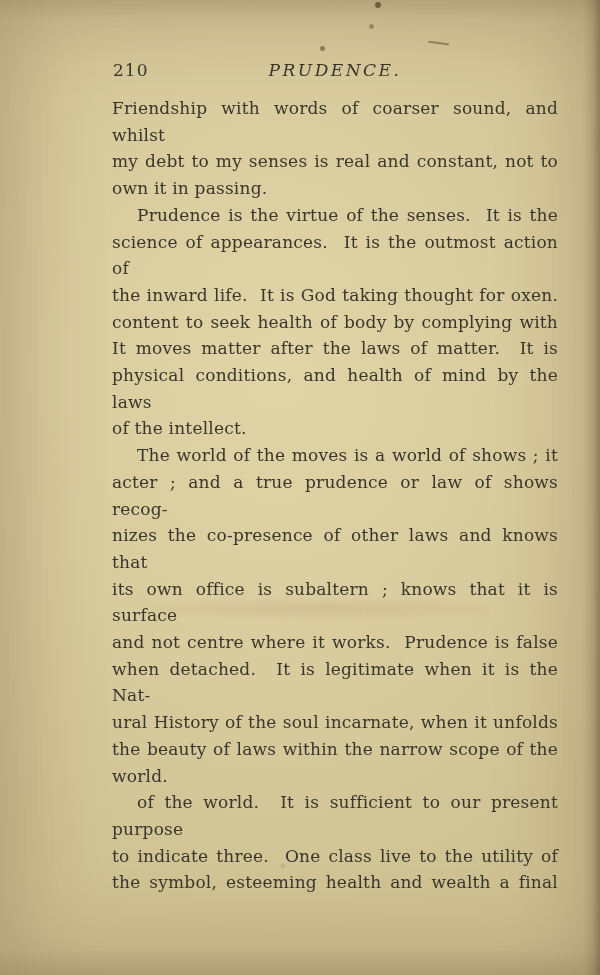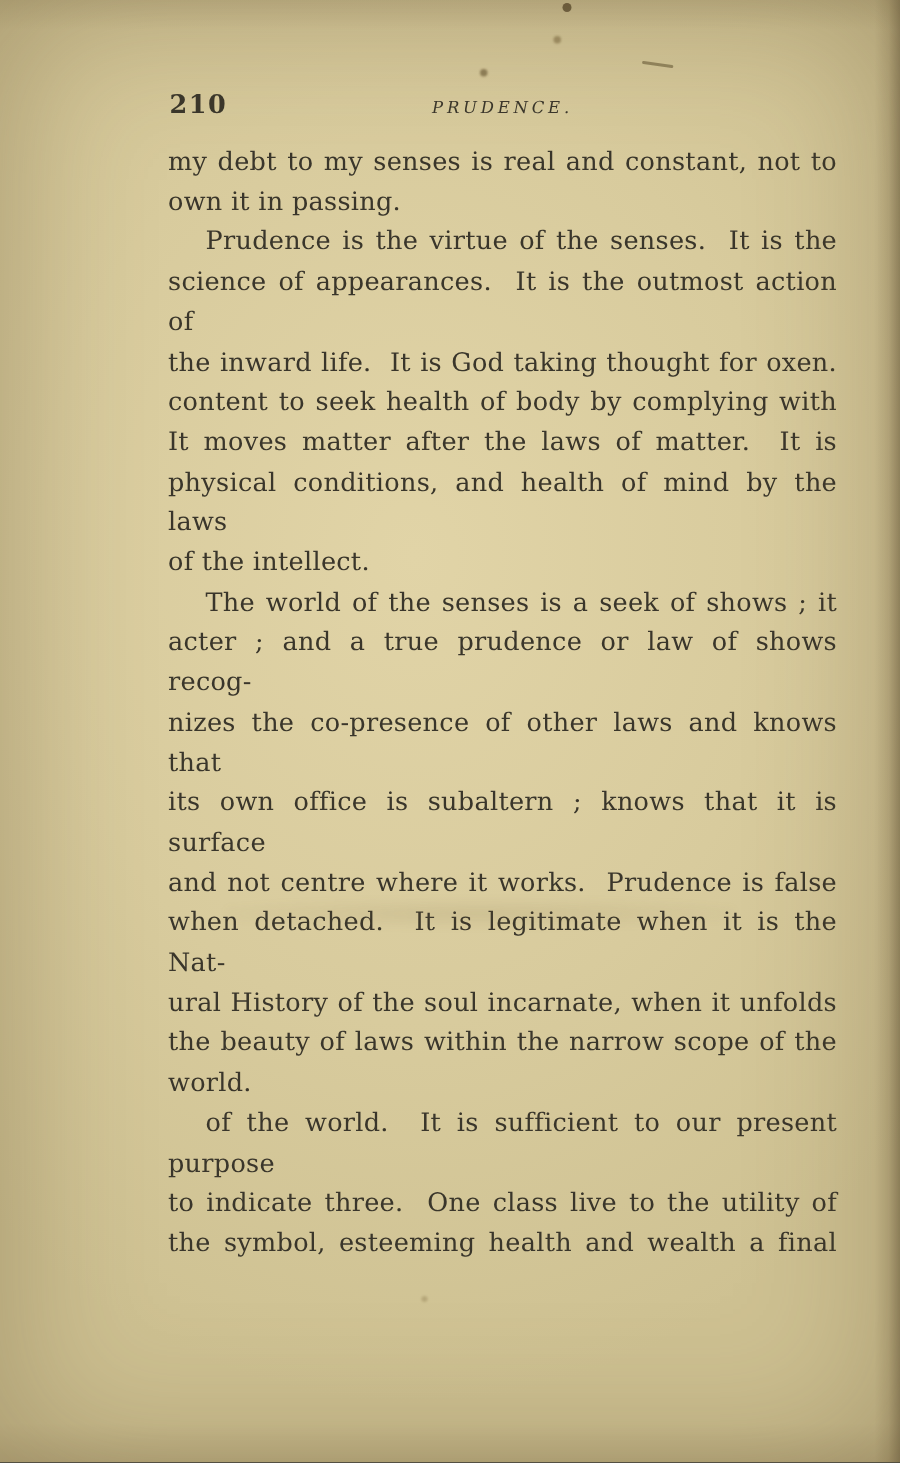--- a/index.html
+++ b/index.html
@@ -37,26 +37,26 @@
   .header {
     position: relative;
     height: 22px;
     text-align: center;
     font-size: 17px;
   }
   .page-num {
     position: absolute; left: 1px; top: 0;
     font-style: normal;
     letter-spacing: 1px;
-    font-weight: 700;
+    font-weight: 400;
   }
   .running-head {
     font-style: italic;
     letter-spacing: 2.5px;
-    font-size: 11px;
+    font-size: 17px;
     text-align: right;
   }
   .body-text {
     margin-top: 13px;
     font-size: 17px;
     line-height: 26.7px;
     letter-spacing: 0.2px;
   }
   .para { margin: 0; }
   .line {
@@ -89,34 +89,35 @@
 
 <div class="page">
 
   <div class="content">
     <div class="header">
       <span class="page-num">210</span>
       <span class="running-head">PRUDENCE.</span>
     </div>
     <div class="body-text">
         <div class="para">
+          <div class="line">Friendship with words of coarser sound, and whilst</div>
           <div class="line">my debt to my senses is real and constant, not to</div>
           <div class="line">own it in passing.</div>
         </div>
         <div class="para indent">
           <div class="line">Prudence is the virtue of the senses.  It is the</div>
           <div class="line">science of appearances.  It is the outmost action of</div>
           <div class="line">the inward life.  It is God taking thought for oxen.</div>
           <div class="line">content to seek health of body by complying with</div>
           <div class="line">It moves matter after the laws of matter.  It is</div>
           <div class="line">physical conditions, and health of mind by the laws</div>
           <div class="line">of the intellect.</div>
         </div>
         <div class="para indent">
-          <div class="line">The world of the senses is a seek of shows ; it</div>
+          <div class="line">The world of the moves is a world of shows ; it</div>
           <div class="line">acter ; and a true prudence or law of shows recog-</div>
           <div class="line">nizes the co-presence of other laws and knows that</div>
           <div class="line">its own office is subaltern ; knows that it is surface</div>
           <div class="line">and not centre where it works.  Prudence is false</div>
           <div class="line">when detached.  It is legitimate when it is the Nat-</div>
           <div class="line">ural History of the soul incarnate, when it unfolds</div>
           <div class="line">the beauty of laws within the narrow scope of the</div>
           <div class="line">world.</div>
         </div>
         <div class="para indent continues">

